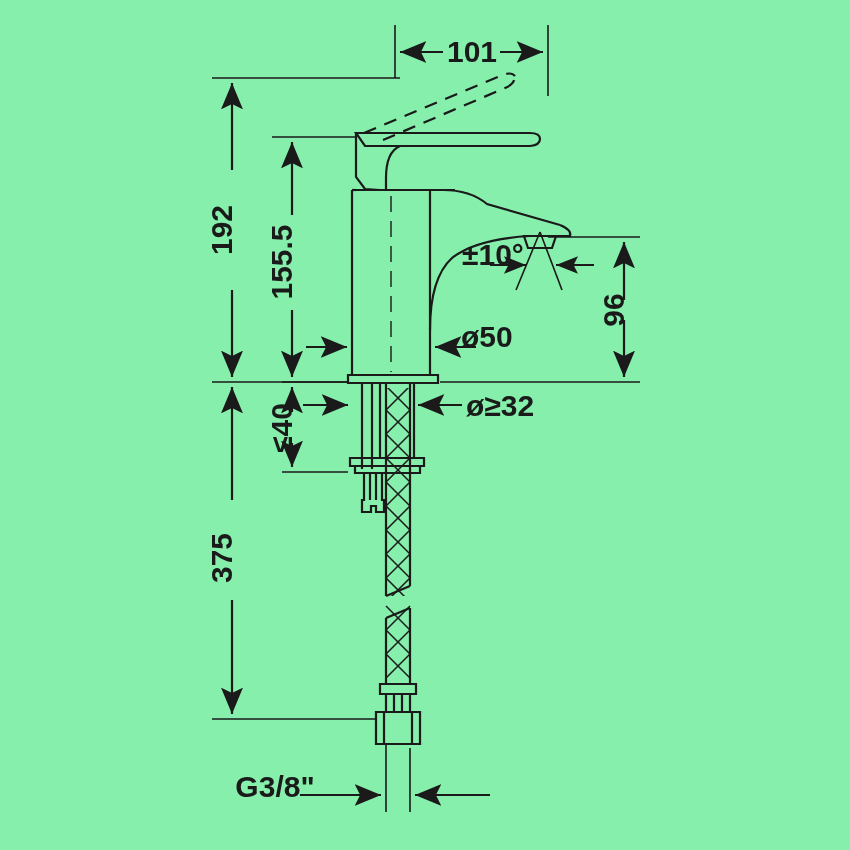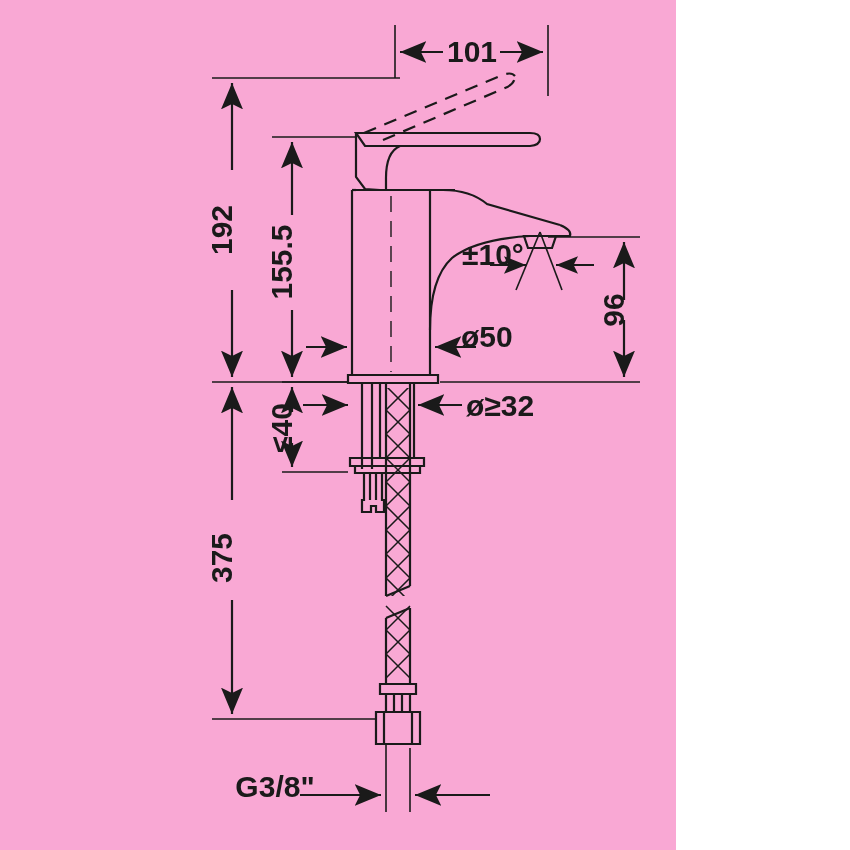--- a/index.html
+++ b/index.html
@@ -1,17 +1,17 @@
 <!DOCTYPE html>
 <html><head>
 <meta charset="utf-8">
 <style>
   html,body{margin:0;padding:0;background:#ffffff;}
   body{font-family:"Liberation Sans",sans-serif;}
-  #stage{position:relative;width:676px;height:850px;background:#f9a8d4;overflow:hidden;}
+  #stage{position:relative;width:850px;height:850px;background:#86efac;overflow:hidden;}
   svg{display:block;}
   .dimtext{font-family:"Liberation Sans",sans-serif;font-weight:bold;font-size:30px;fill:#1a1a1a;}
 </style>
 </head>
 <body>
 
 <div id="stage">
 <svg width="850" height="850" viewBox="0 0 850 850">
 
   <defs>

